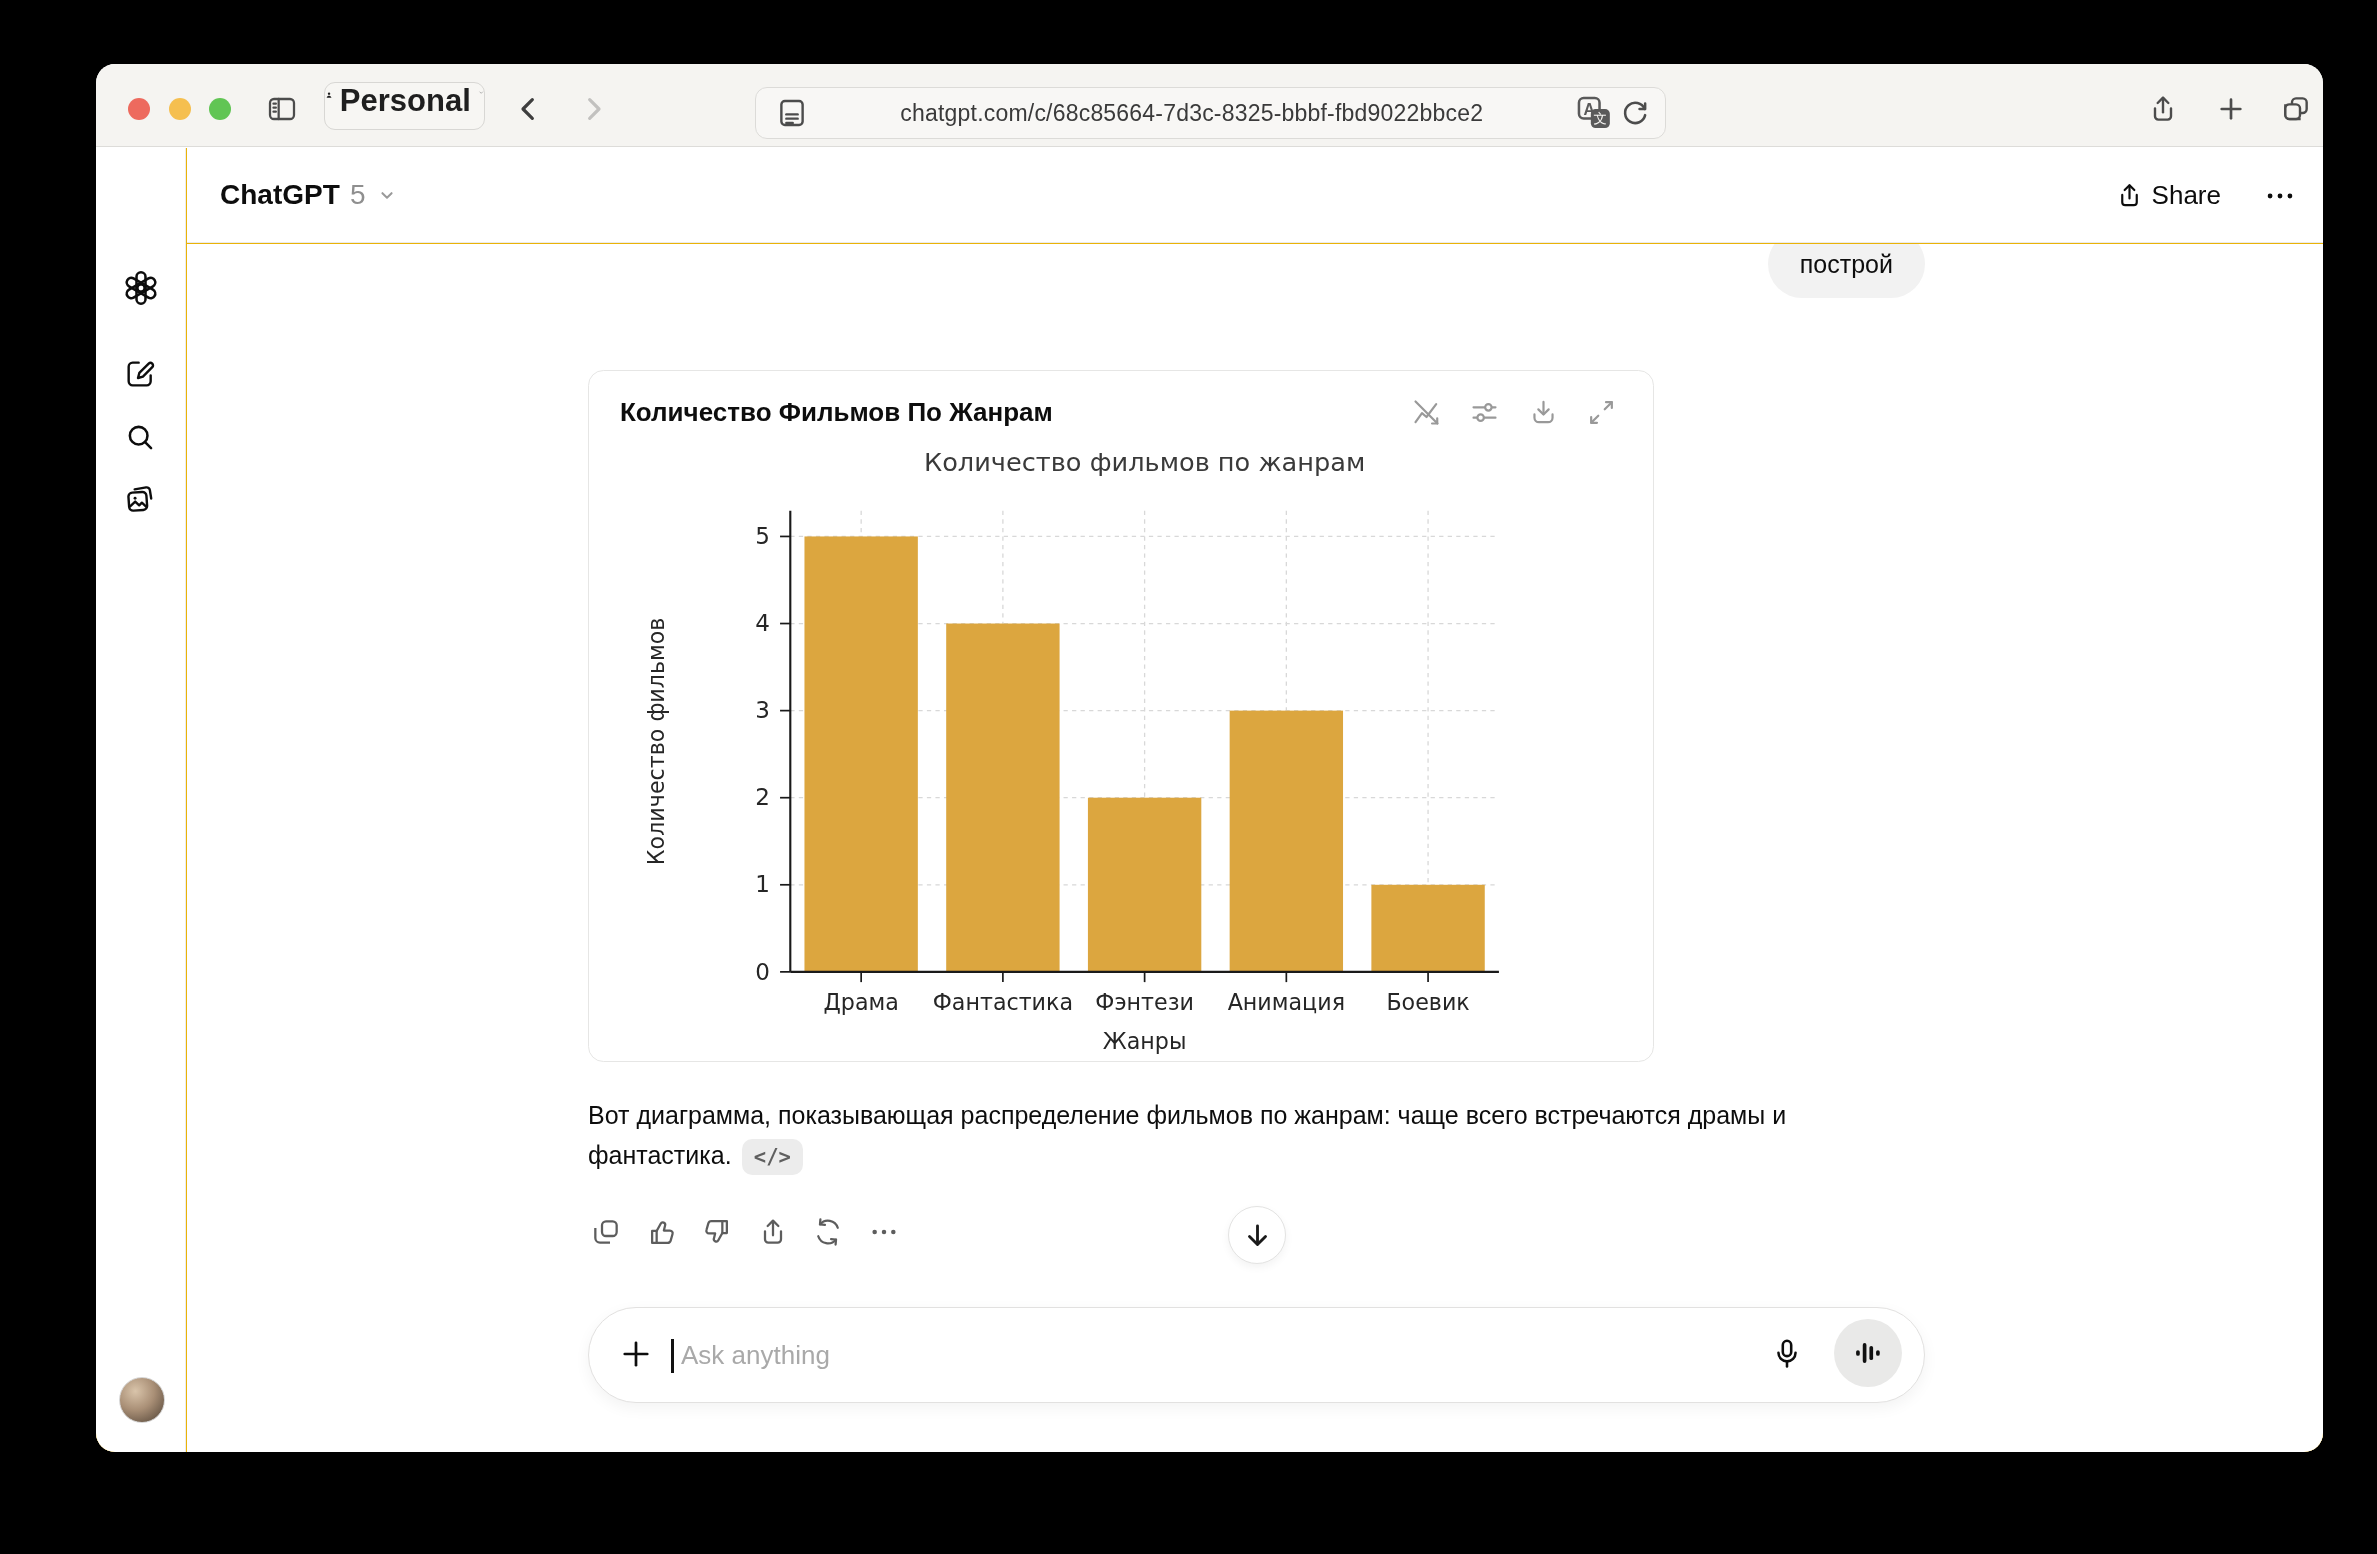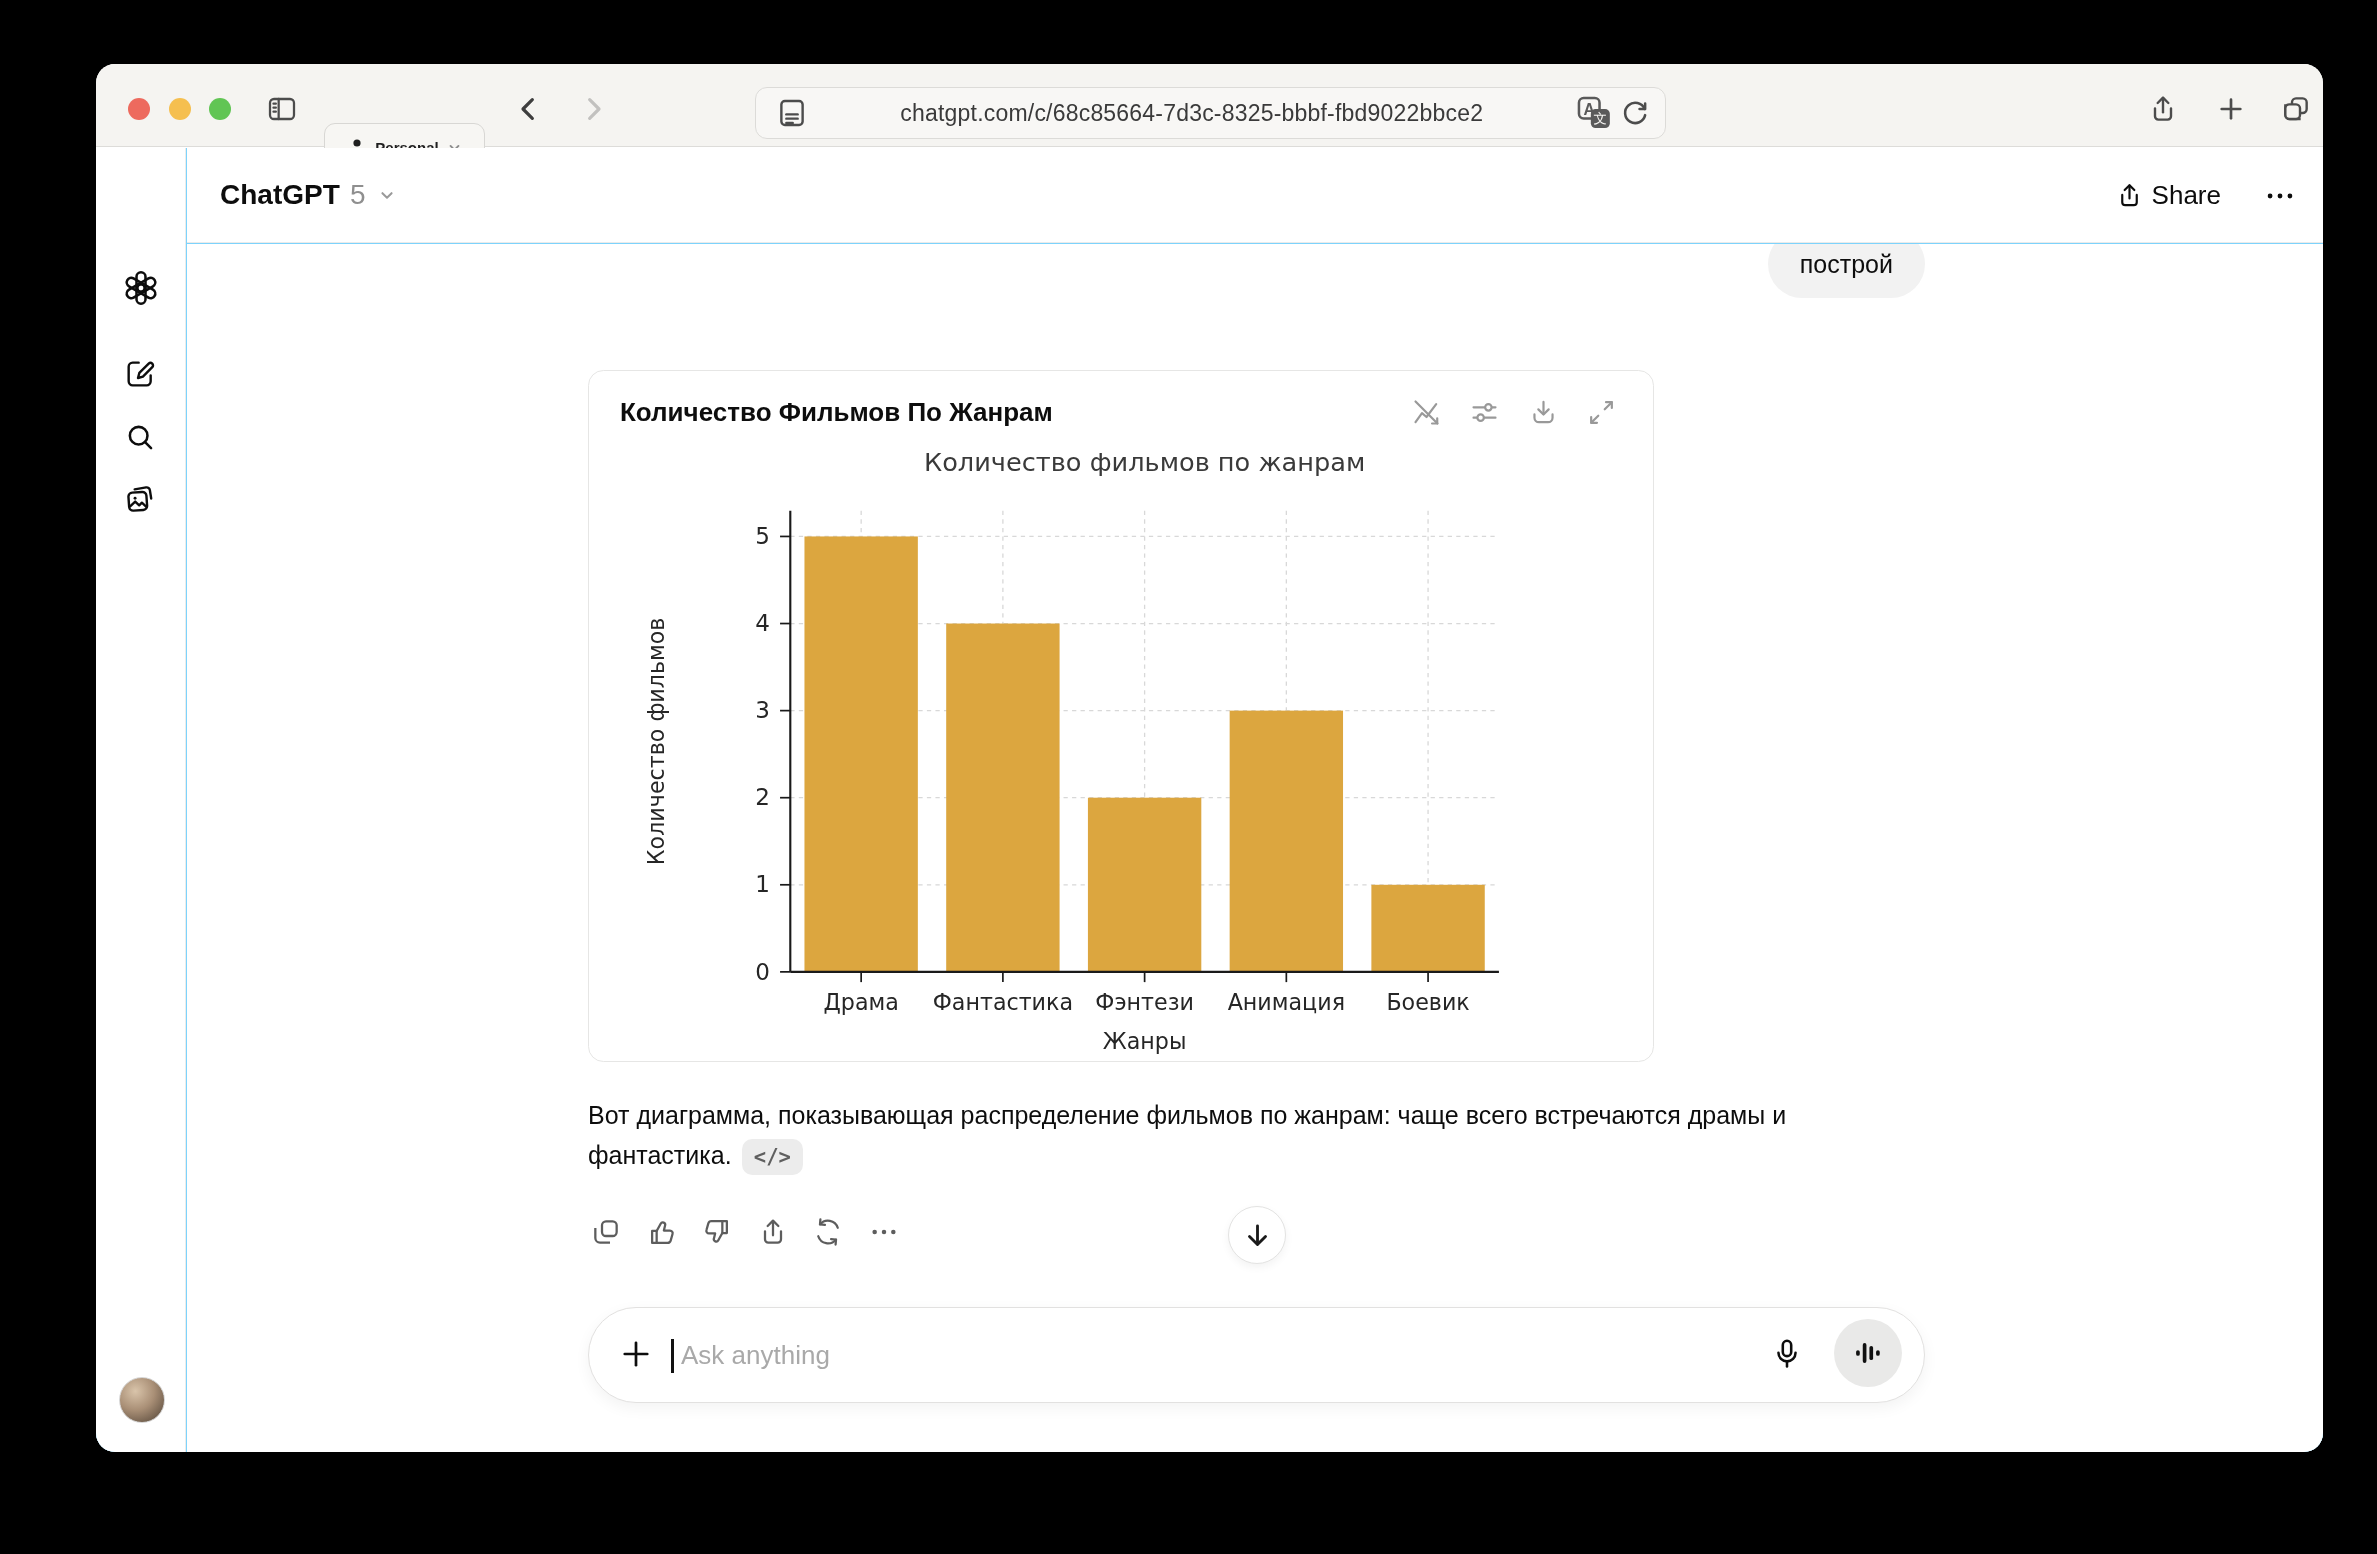--- a/index.html
+++ b/index.html
@@ -7,27 +7,27 @@
          font-family:"Liberation Sans","DejaVu Sans",sans-serif;-webkit-font-smoothing:antialiased;}
   .abs{position:absolute;}
   .window{position:absolute;left:96px;top:64px;width:2227px;height:1388px;background:#fff;
           border-radius:19px;overflow:hidden;box-shadow:0 34px 102px rgba(0,0,0,.6);}
   
   .toolbar{position:absolute;left:0;top:0;right:0;height:82px;background:#f5f4f1;border-bottom:1.7px solid #dddcd9;}
   .tl{position:absolute;top:34px;width:22px;height:22px;border-radius:50%;}
   .tool-ic{position:absolute;width:32px;height:32px;top:29px;color:#4c4c4c;}
   .tool-ic svg{width:100%;height:100%;}
   .profile-btn{position:absolute;left:228px;top:18px;width:159px;height:46px;border:1.7px solid #d8d7d4;
-               border-radius:11px;background:#f7f6f3;display:flex;align-items:center;justify-content:center;
-               gap:6.8px;color:#1f1f1f;font-size:15px;font-weight:700;margin-top:41px;}
+               border-radius:11px;background:#f7f6f3;display:flex;align-items:flex-start;justify-content:center;
+               gap:6.8px;color:#1f1f1f;font-size:31px;font-weight:700;}
   .urlbar{position:absolute;left:659px;top:17px;width:909px;height:50px;background:#f8f7f5;
           border:1.7px solid #dcdbd8;border-radius:12px;display:flex;align-items:center;color:#3c3c3c;margin-top:6px;}
   .urlbar .url-text{flex:1;text-align:center;font-size:23px;letter-spacing:0.2px;color:#3a3a3a;}
   
-  .app{position:absolute;left:0;top:84px;right:0;bottom:0;background:#7dd3fc;}
+  .app{position:absolute;left:0;top:84px;right:0;bottom:0;background:#eab308;}
   .sidebar{position:absolute;left:0;top:0;bottom:0;width:89px;border-right:1.7px solid #ececea;background:#fff;}
   .side-ic{position:absolute;left:28px;width:32px;height:32px;color:#0d0d0d;}
   .side-ic svg{width:100%;height:100%;}
   .main-header{position:absolute;left:91px;right:0;top:0;height:94px;background:#fff;border-bottom:1.7px solid #ebebea;}
   .viewport{position:absolute;left:91px;right:0;top:96px;bottom:0;overflow:hidden;background:#fff;padding-left:48px;}
   
   .bubble{position:absolute;right:398px;top:-13.7px;height:68px;border-radius:34px;background:#f2f2f2;
           display:flex;align-items:center;padding:0 32px;font-size:25px;color:#0d0d0d;}
   .card{position:absolute;left:401px;top:126px;width:1066px;height:692px;background:#fff;
         border:1.7px solid #e6e6e5;border-radius:15.4px;box-sizing:border-box;}

